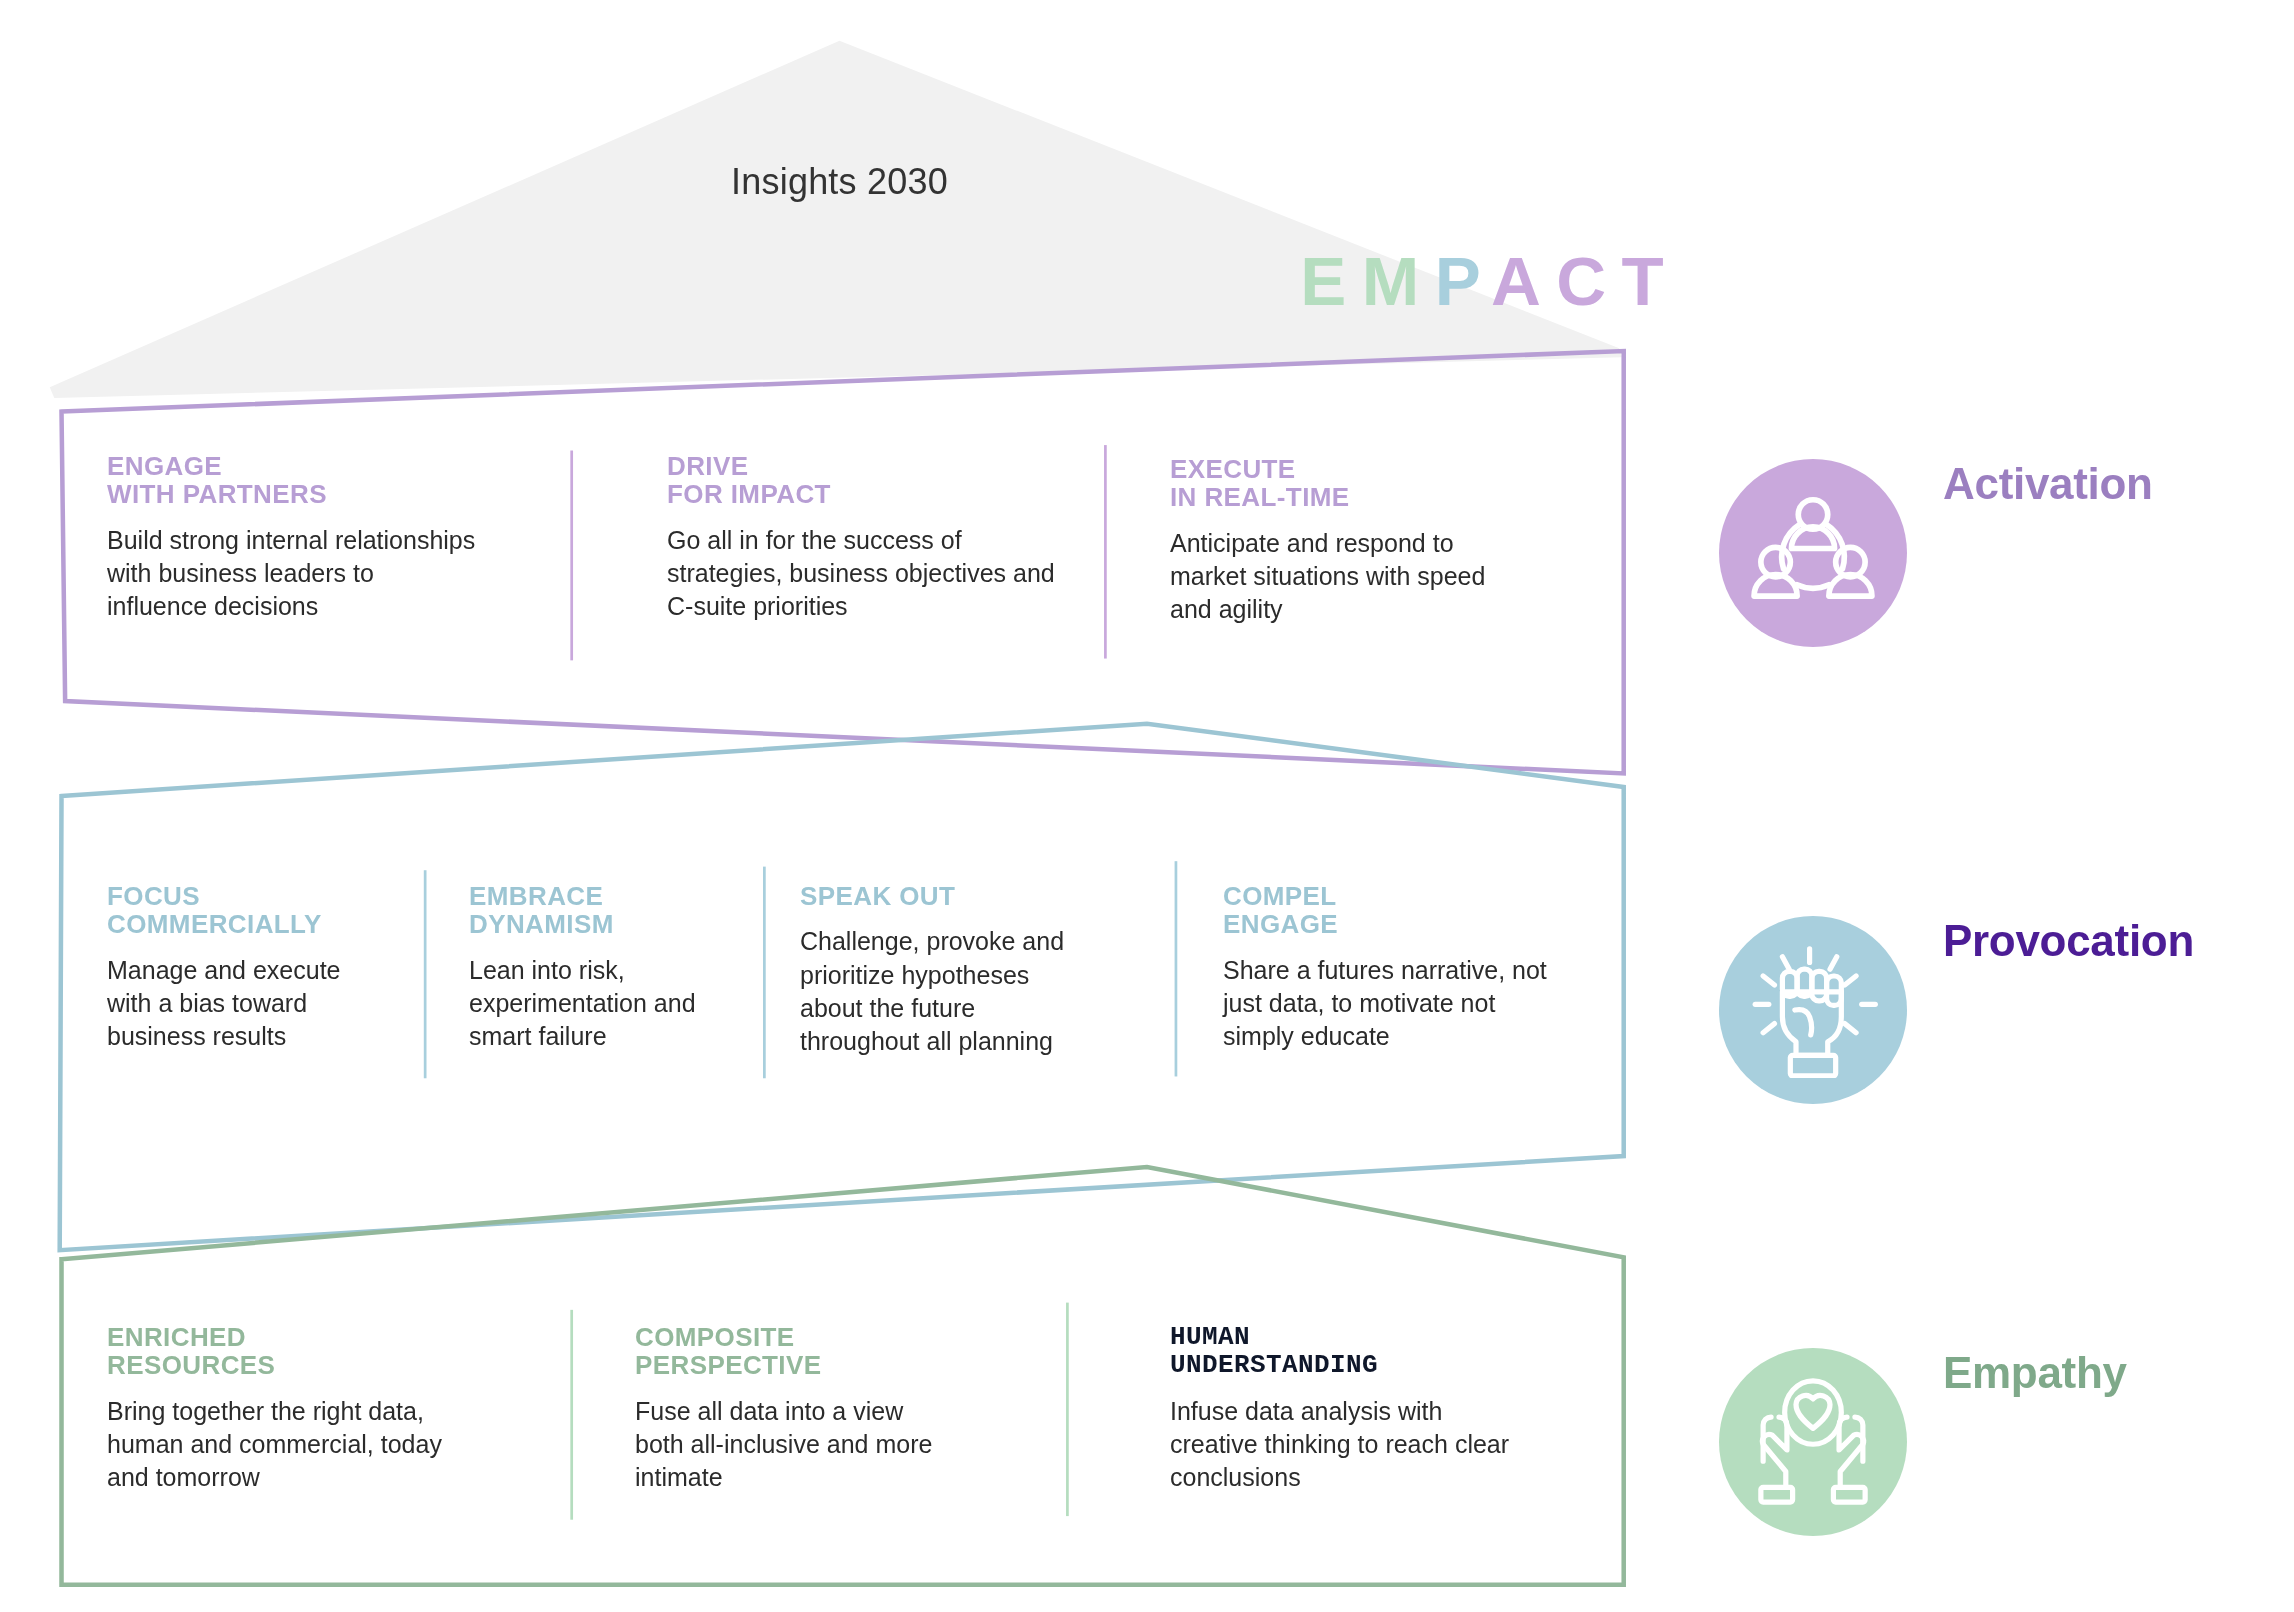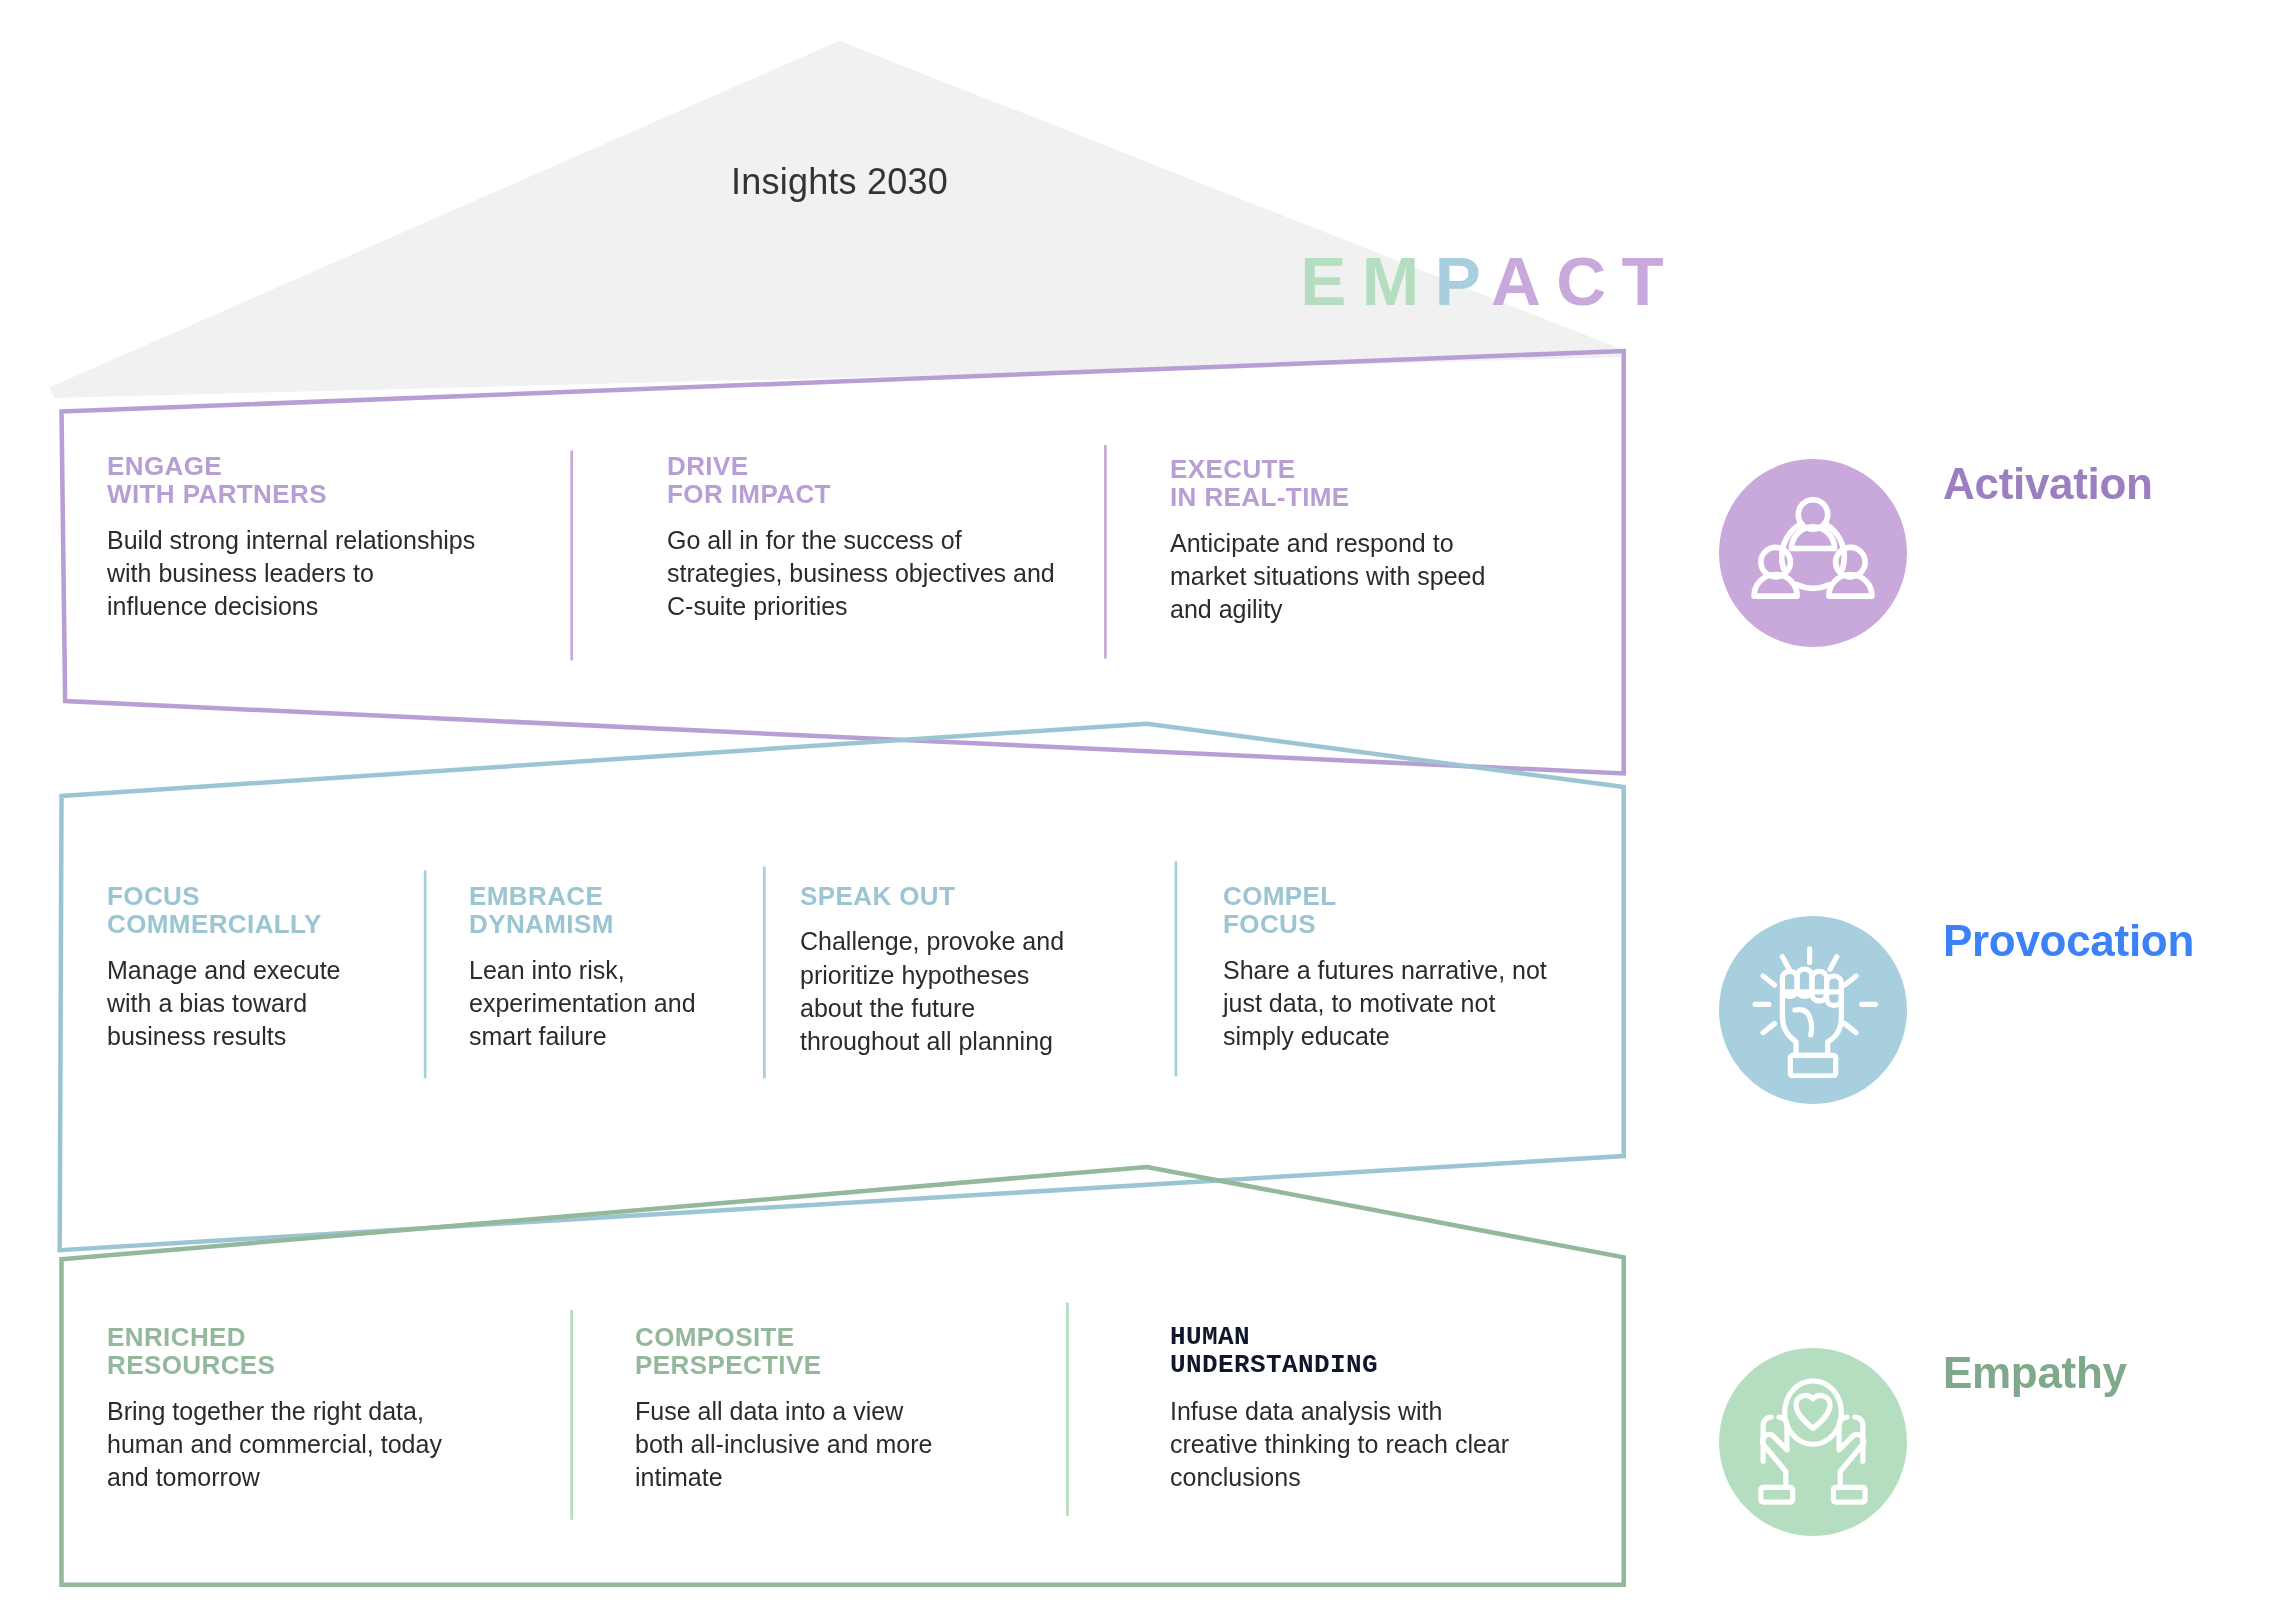--- a/index.html
+++ b/index.html
@@ -163,21 +163,21 @@
     <div class="col" style="left:800px; top:882px; width:326px;">
       <div class="col-title" style="color: rgb(156, 197, 211);">SPEAK OUT</div>
       <div class="col-body">Challenge, provoke and
 prioritize hypotheses
 about the future
 throughout all planning</div>
     </div>
 
     <div class="col" style="left:1223px; top:882px; width:389px;">
       <div class="col-title" style="color: rgb(156, 197, 211);">COMPEL
-FOCUS</div>
+ENGAGE</div>
       <div class="col-body">Share a futures narrative, not
 just data, to motivate not
 simply educate</div>
     </div>
   </div>
 
   <div class="band-text">
 
     <div class="col" style="left:107px; top:1323px; width:425px;">
       <div class="col-title" style="color: rgb(147, 184, 155);">ENRICHED
@@ -269,21 +269,21 @@
           <rect x="72" y="30" width="13" height="26" rx="6"></rect>
 
           <path d="M33,44 h52 v22 q0,16 -12,22 v12 h-28 v-12 q-12,-8 -12,-22 z"></path>
 
           <path d="M44,60 q10,-2 13,6 q3,8 1,16"></path>
 
           <rect x="40" y="100" width="40" height="18" rx="2"></rect>
         </g>
       </svg>
     </div>
-    <div class="pillar-label" style="color:#3b82f6;">Provocation</div>
+    <div class="pillar-label" style="color:#4c1d95;">Provocation</div>
   </div>
 
   <div class="pillar" style="left:1719px; top:1348px;">
     <div class="pillar-badge" style="background:#b5ddbf;">
       <svg width="136" height="136" viewBox="0 0 120 120">
         <g stroke="#ffffff" stroke-width="4.6" fill="none" stroke-linejoin="round" stroke-linecap="round">
 
           <ellipse cx="60" cy="34" rx="25" ry="28"></ellipse>
           <path d="M60,48 c-10,-8 -15,-14 -15,-21 a8.5,8.5 0 0,1 15,-5 a8.5,8.5 0 0,1 15,5 c0,7 -5,13 -15,21 z"></path>
 

